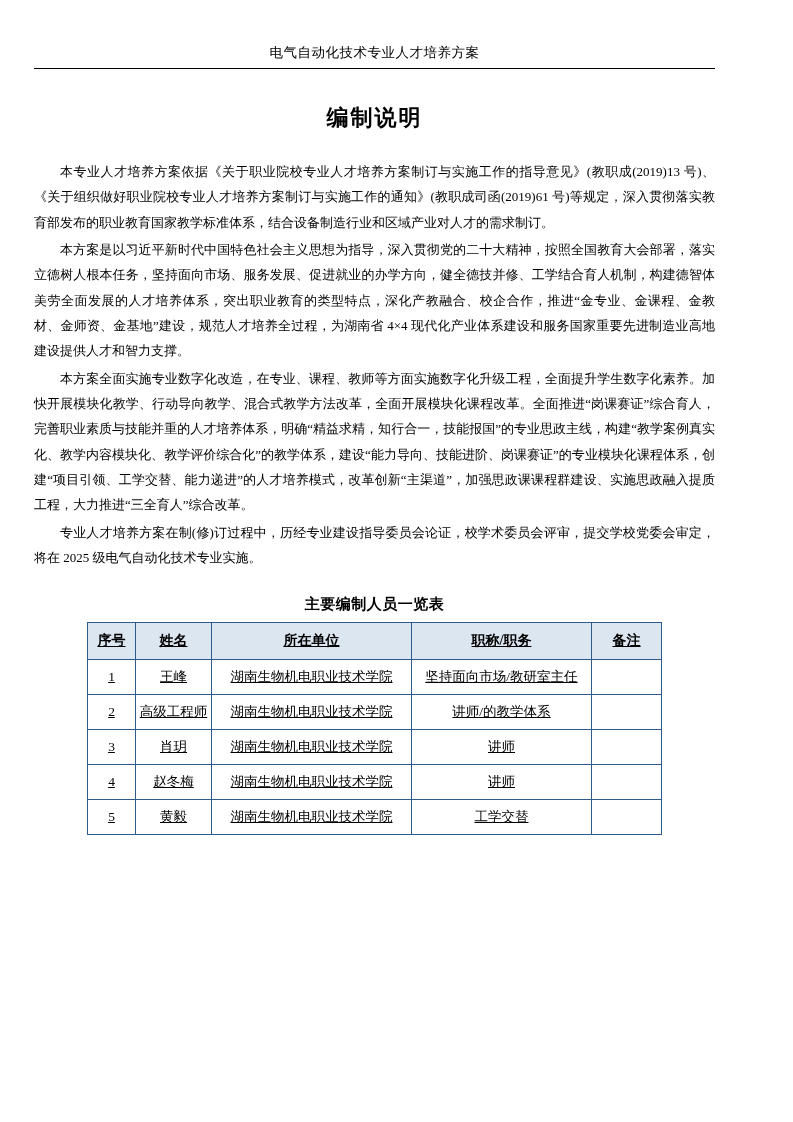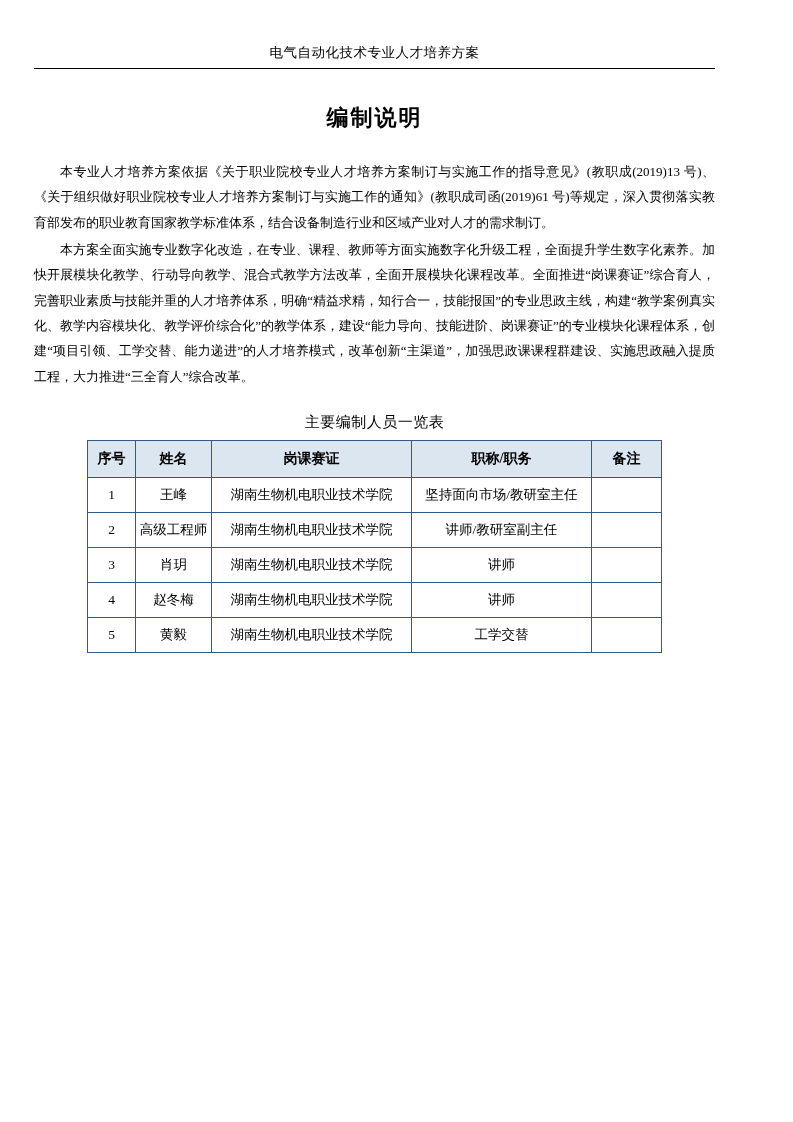--- a/index.html
+++ b/index.html
@@ -41,29 +41,30 @@
     font-size: 13px;
     line-height: 1.95;
     text-align: justify;
     text-justify: inter-ideograph;
     margin: 0 0 2px 0;
     text-indent: 2em;
   }
   .table-title {
     text-align: center;
     font-size: 15px;
-    font-weight: normal;
+    font-weight: bold;
     margin: 24px 0 8px 0;
     letter-spacing: 0.5px;
   }
   table.staff {
     border-collapse: collapse;
     width: 575px;
     margin: 0 auto;
     table-layout: fixed;
+    text-decoration: underline;
   }
   table.staff th, table.staff td {
     border: 1px solid #2e5b8a;
     font-size: 13.5px;
     text-align: center;
     padding: 7px 2px;
     height: 20px;
   }
   table.staff thead th {
     background: #dce6f1;
@@ -80,54 +81,56 @@
 </head>
 <body>
 
 <div class="page">
 
   <div class="header">电气自动化技术专业人才培养方案</div>
 
   <div class="doc-title">编制说明</div>
 
   <p class="para">本专业人才培养方案依据《关于职业院校专业人才培养方案制订与实施工作的指导意见》(教职成(2019)13 号)、《关于组织做好职业院校专业人才培养方案制订与实施工作的通知》(教职成司函(2019)61 号)等规定，深入贯彻落实教育部发布的职业教育国家教学标准体系，结合设备制造行业和区域产业对人才的需求制订。</p>
+  <p class="para">本方案是以习近平新时代中国特色社会主义思想为指导，深入贯彻党的二十大精神，按照全国教育大会部署，落实立德树人根本任务，坚持面向市场、服务发展、促进就业的办学方向，健全德技并修、工学结合育人机制，构建德智体美劳全面发展的人才培养体系，突出职业教育的类型特点，深化产教融合、校企合作，推进“金专业、金课程、金教材、金师资、金基地”建设，规范人才培养全过程，为湖南省 4×4 现代化产业体系建设和服务国家重要先进制造业高地建设提供人才和智力支撑。</p>
   <p class="para">本方案全面实施专业数字化改造，在专业、课程、教师等方面实施数字化升级工程，全面提升学生数字化素养。加快开展模块化教学、行动导向教学、混合式教学方法改革，全面开展模块化课程改革。全面推进“岗课赛证”综合育人，完善职业素质与技能并重的人才培养体系，明确“精益求精，知行合一，技能报国”的专业思政主线，构建“教学案例真实化、教学内容模块化、教学评价综合化”的教学体系，建设“能力导向、技能进阶、岗课赛证”的专业模块化课程体系，创建“项目引领、工学交替、能力递进”的人才培养模式，改革创新“主渠道”，加强思政课课程群建设、实施思政融入提质工程，大力推进“三全育人”综合改革。</p>
+  <p class="para">专业人才培养方案在制(修)订过程中，历经专业建设指导委员会论证，校学术委员会评审，提交学校党委会审定，将在 2025 级电气自动化技术专业实施。</p>
 
   <div class="table-title">主要编制人员一览表</div>
 
   <table class="staff">
     <colgroup>
       <col class="col-no">
       <col class="col-name">
       <col class="col-unit">
       <col class="col-title">
       <col class="col-remark">
     </colgroup>
     <thead>
       <tr>
         <th>序号</th>
         <th>姓名</th>
-        <th>岗课赛证</th>
+        <th>所在单位</th>
         <th>职称/职务</th>
         <th>备注</th>
       </tr>
     </thead>
     <tbody>
       <tr>
         <td>1</td>
         <td>王峰</td>
         <td>湖南生物机电职业技术学院</td>
         <td>坚持面向市场/教研室主任</td>
         <td></td>
       </tr>
       <tr>
         <td>2</td>
         <td>高级工程师</td>
         <td>湖南生物机电职业技术学院</td>
-        <td>讲师/教研室副主任</td>
+        <td>讲师/的教学体系</td>
         <td></td>
       </tr>
       <tr>
         <td>3</td>
         <td>肖玥</td>
         <td>湖南生物机电职业技术学院</td>
         <td>讲师</td>
         <td></td>
       </tr>
       <tr>

